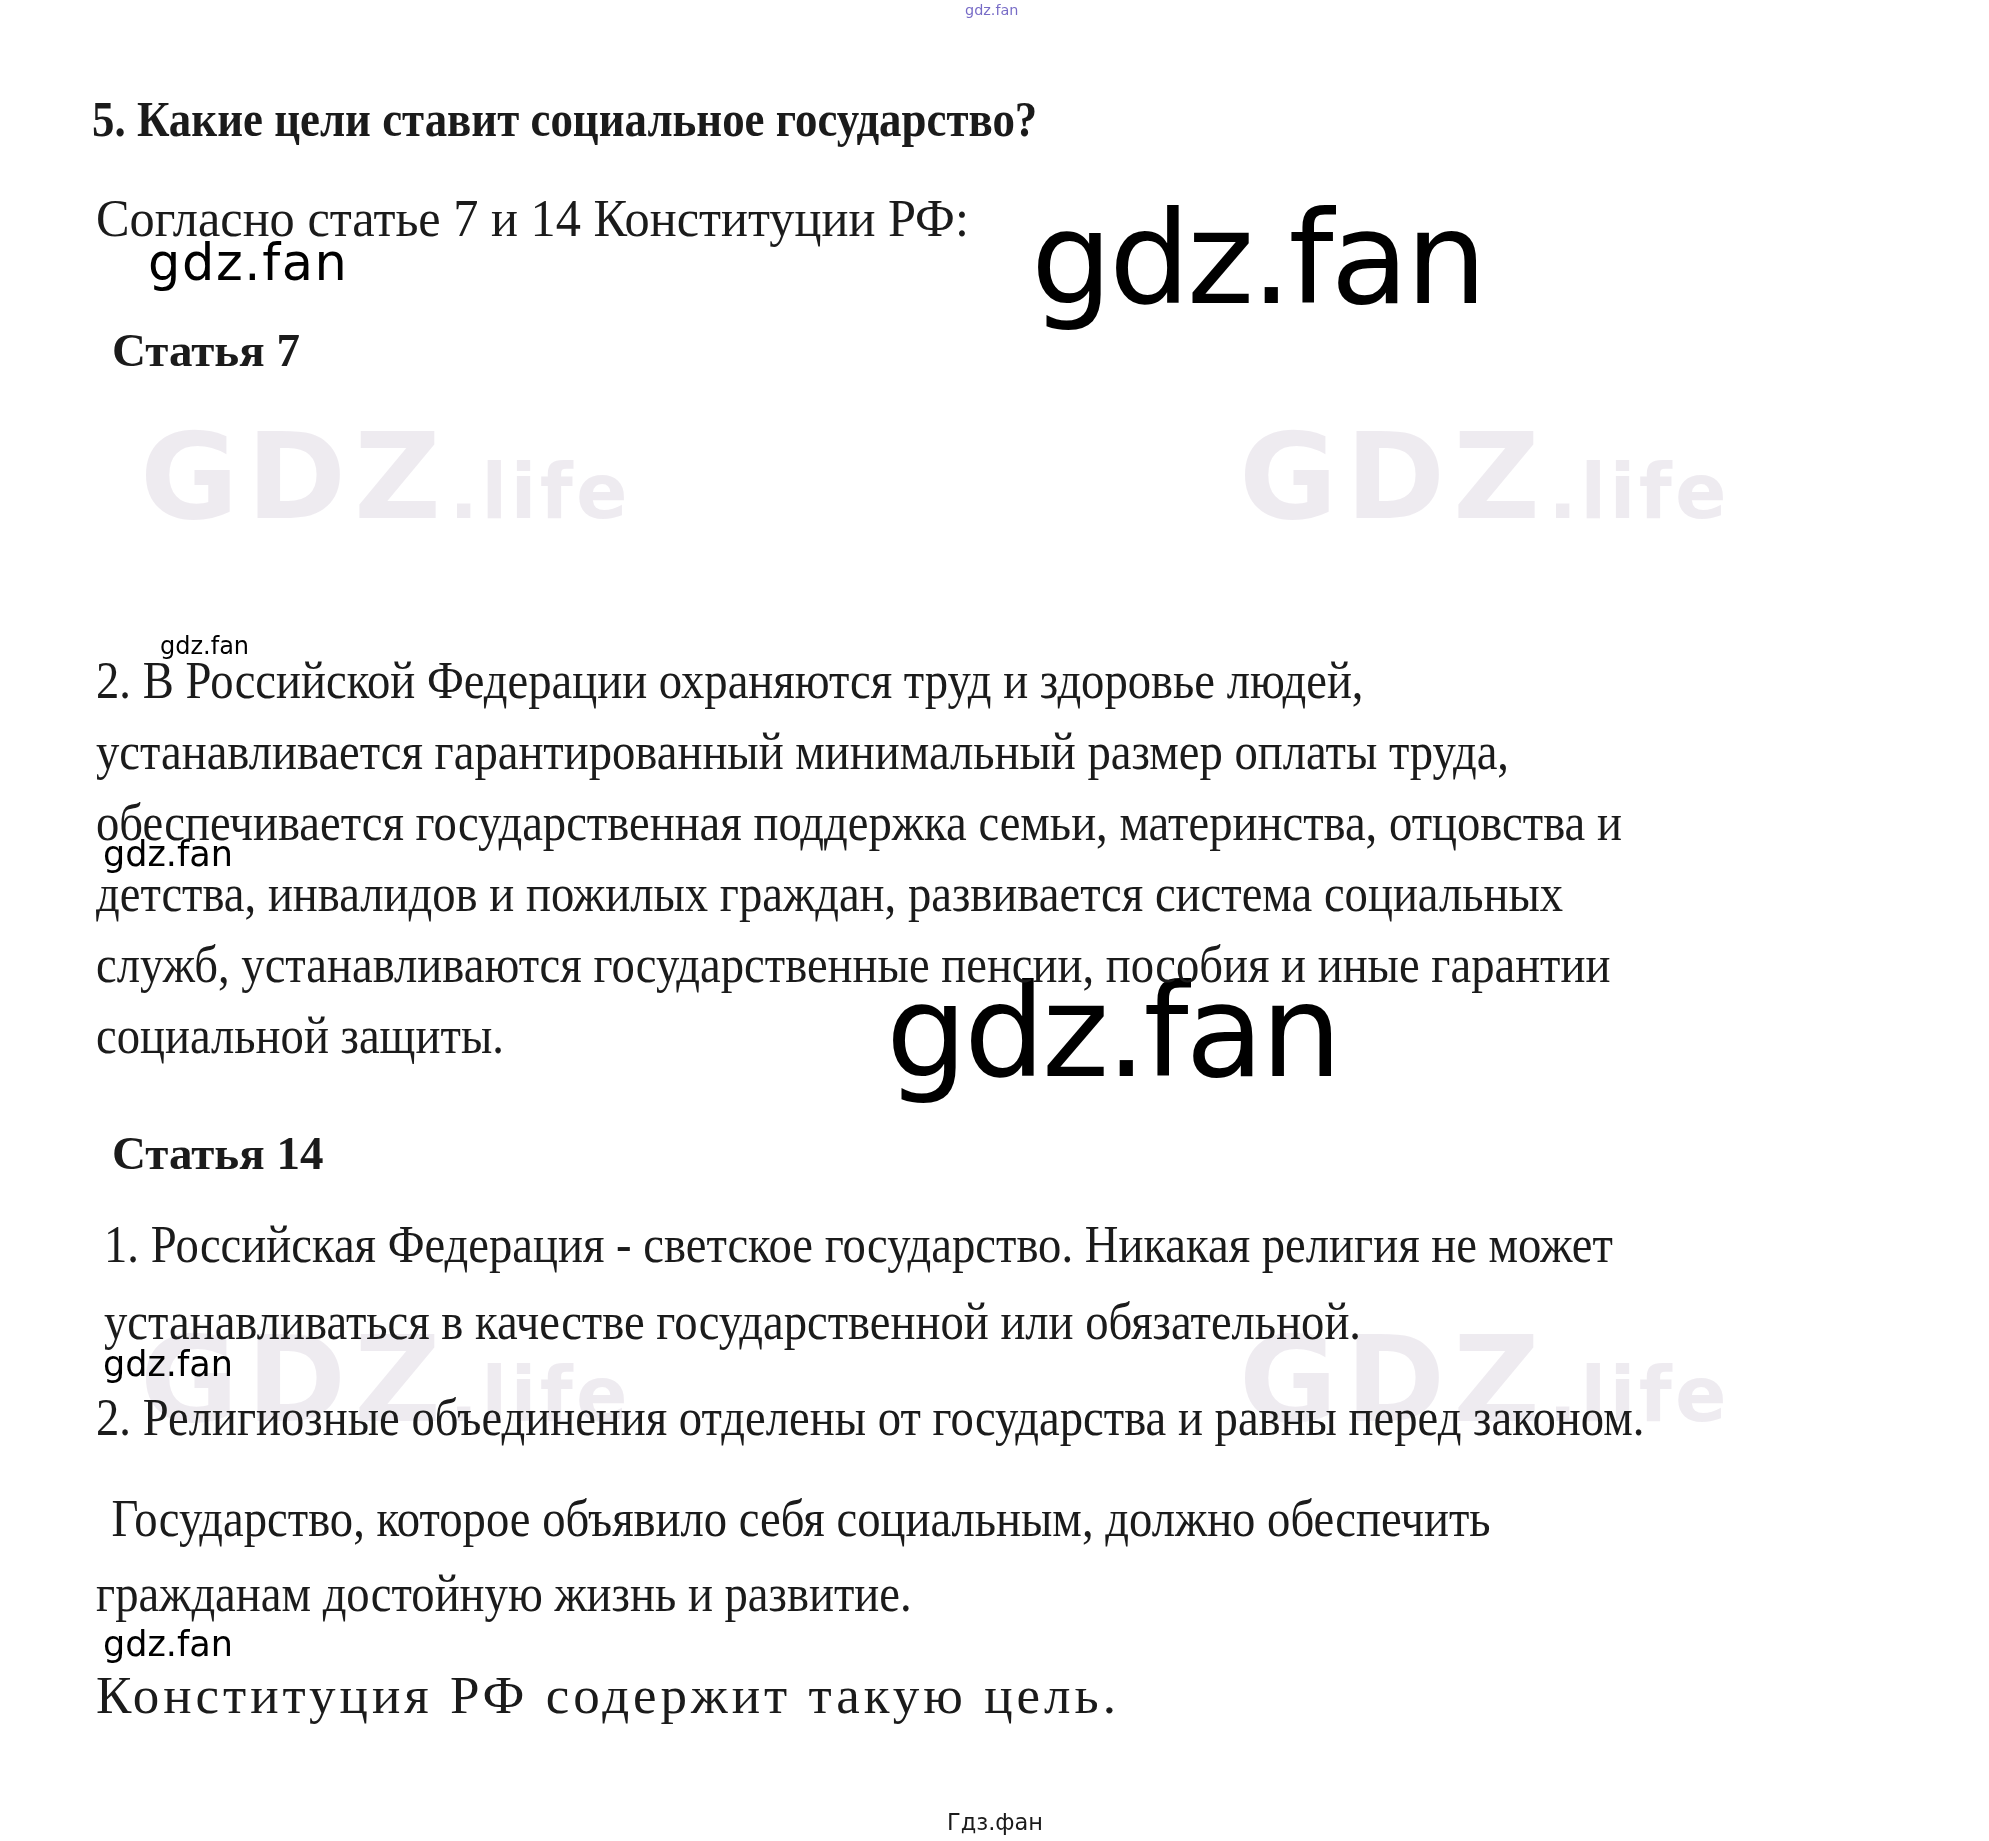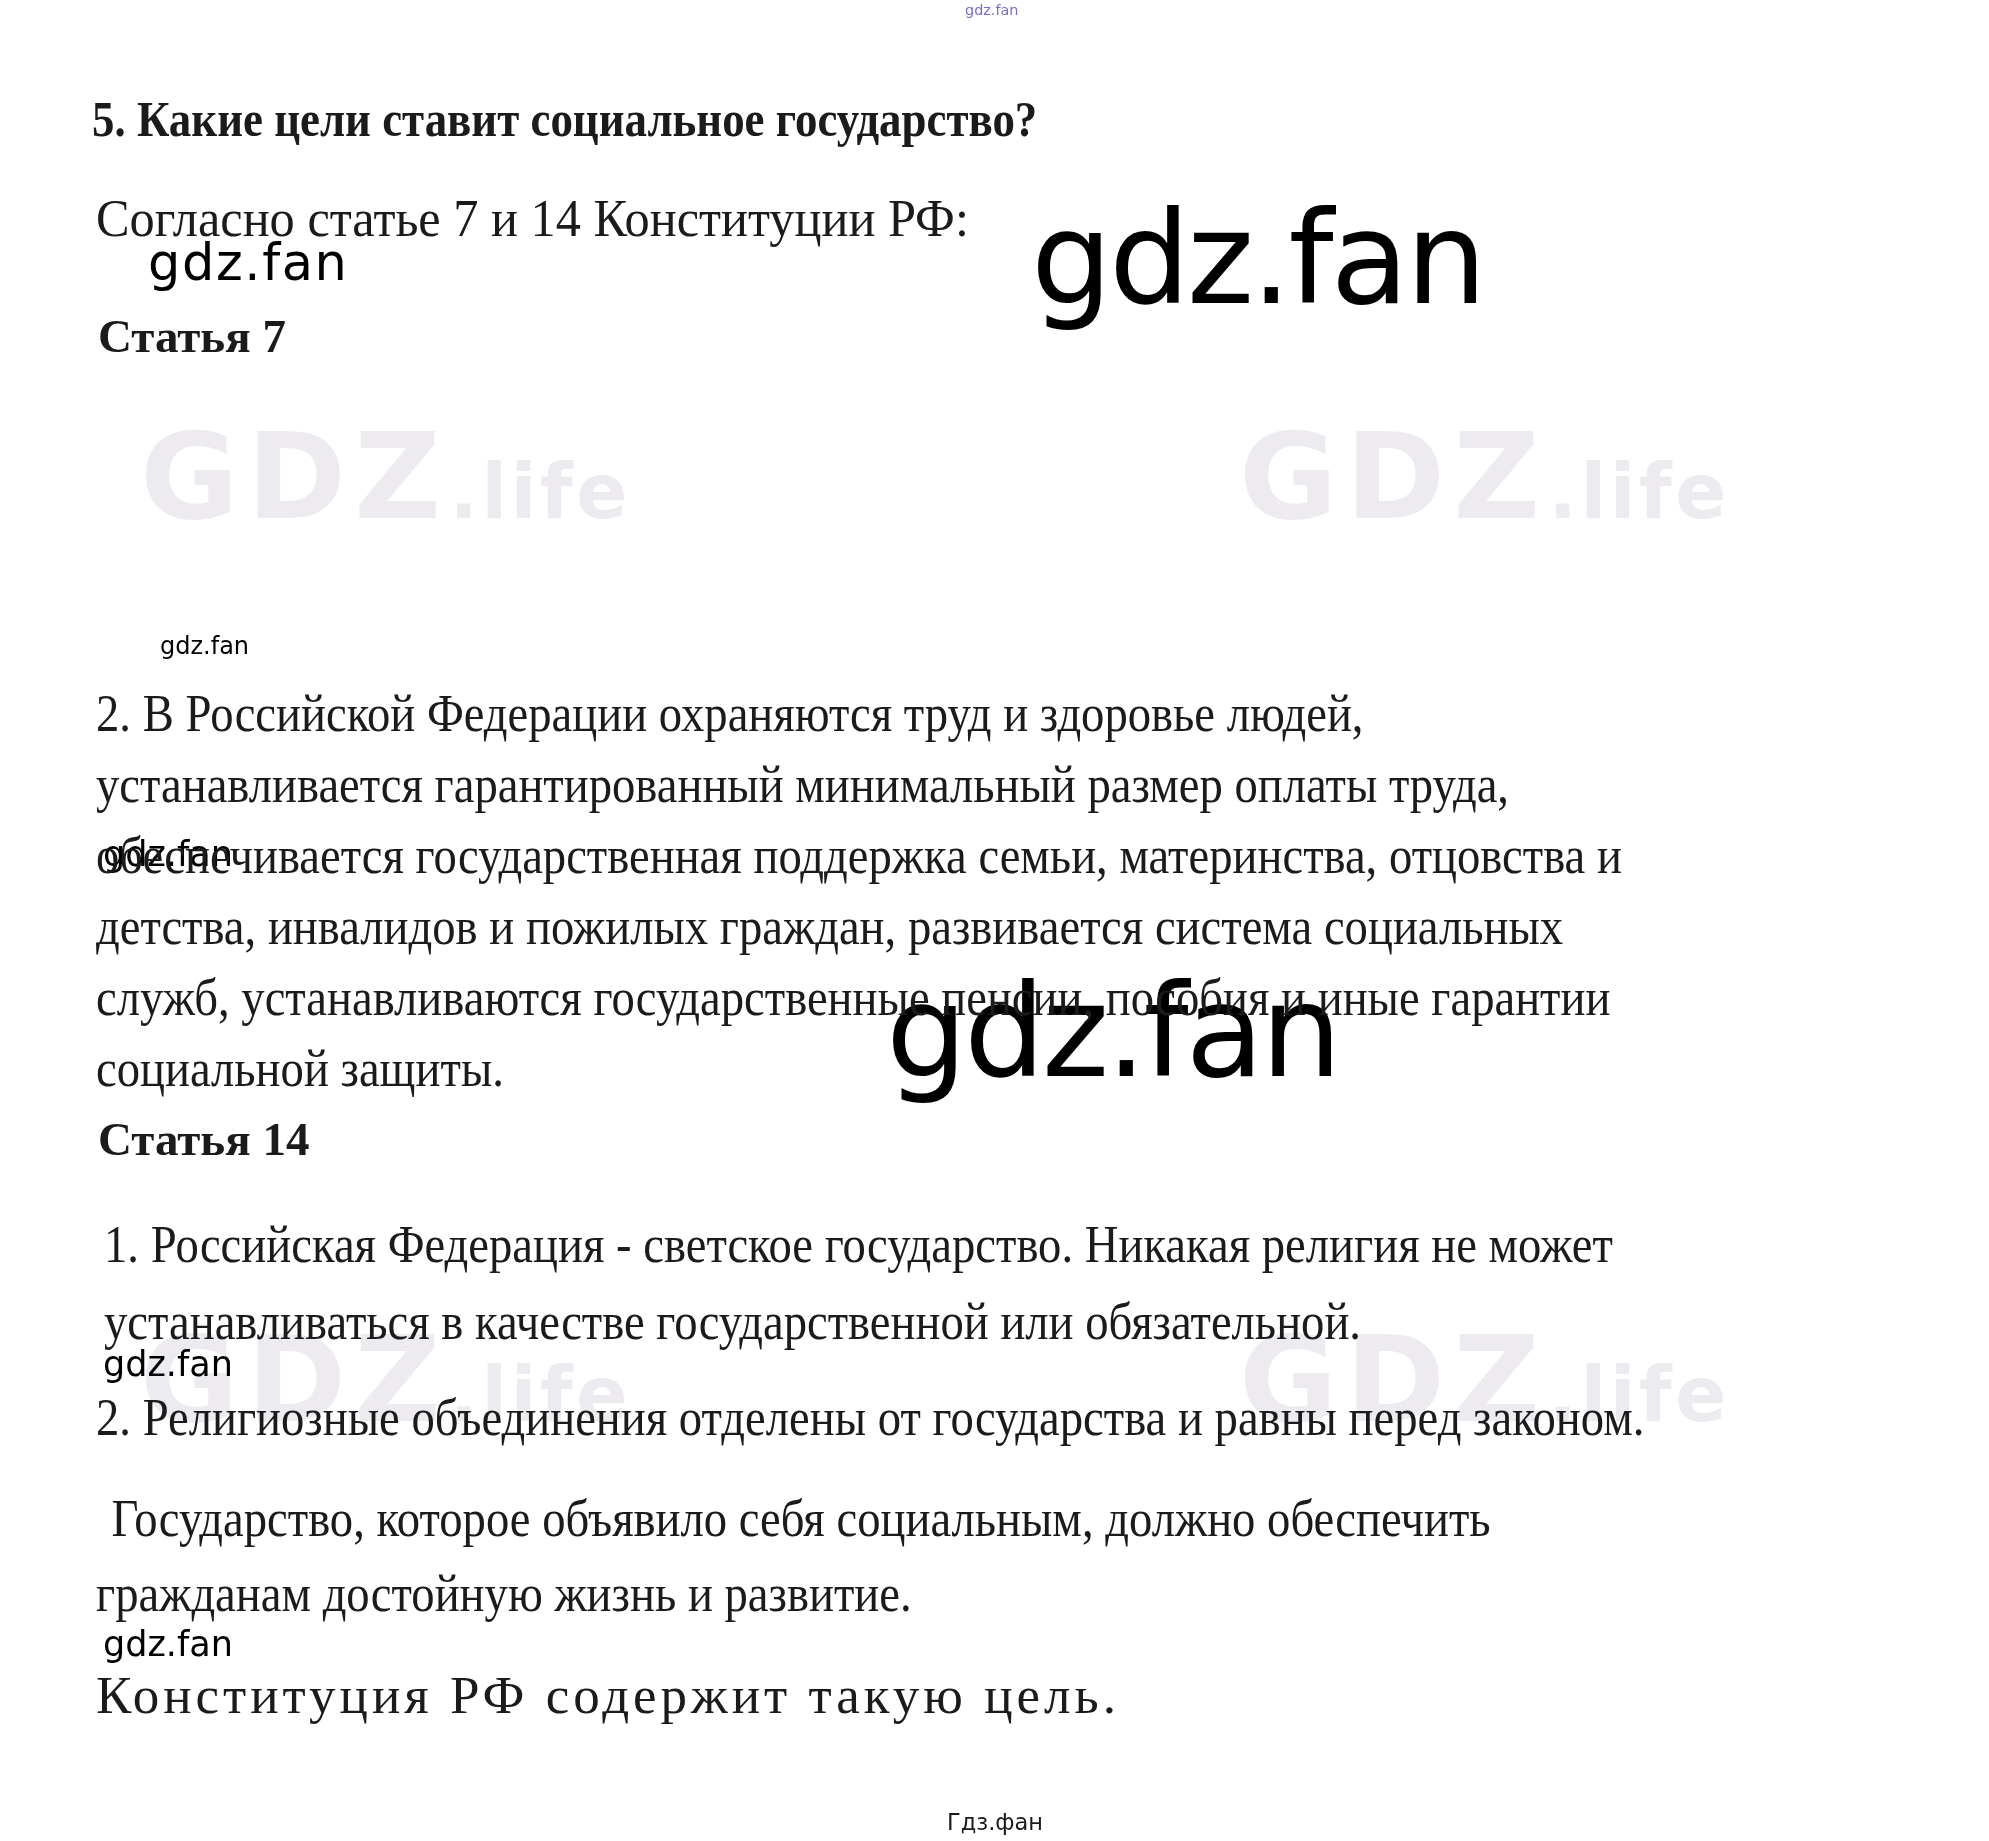--- a/index.html
+++ b/index.html
@@ -34,21 +34,21 @@
     margin:0;
   }
   .intro{
     position:absolute;left:96px;top:181px;
     font-size:53px;white-space:nowrap;height:74px;line-height:74px;
     transform:scaleX(0.95);transform-origin:0 0;
   }
   .heading{
     position:absolute;left:96px;
     font-size:47px;font-weight:bold;
-    white-space:nowrap;height:59px;line-height:59px;margin:2px;
+    white-space:nowrap;height:59px;line-height:59px;margin:16px;
   }
   .h-a7{top:305px;}
   .h-a14{top:1108px;}
   
   .wm{
     position:absolute;
     font-family:"DejaVu Sans","Liberation Sans",sans-serif;
     color:#000000;white-space:nowrap;line-height:1;
   }
   .wm-tiny{left:965px;top:3.2px;font-size:14.4px;color:#4a3ab4;opacity:.75;}
@@ -100,21 +100,21 @@
   <div class="wm wm-s3">gdz.fan</div>
   <div class="wm wm-s4">gdz.fan</div>
 
   <h1 class="title">5. Какие цели ставит социальное государство?</h1>
 
   <div class="intro">Согласно статье 7 и 14 Конституции РФ:</div>
 
   <h2 class="heading h-a7">Статья 7</h2>
 
 
-  <div class="para p2" style="top:678px;">
+  <div class="para p2" style="top:645px;">
     <div class="sline">2. В Российской Федерации охраняются труд и здоровье людей,</div>
     <div class="sline">устанавливается гарантированный минимальный размер оплаты труда,</div>
     <div class="sline">обеспечивается государственная поддержка семьи, материнства, отцовства и</div>
     <div class="sline">детства, инвалидов и пожилых граждан, развивается система социальных</div>
     <div class="sline">служб, устанавливаются государственные пенсии, пособия и иные гарантии</div>
     <div class="sline">социальной защиты.</div>
   </div>
 
   <h2 class="heading h-a14">Статья 14</h2>
 

